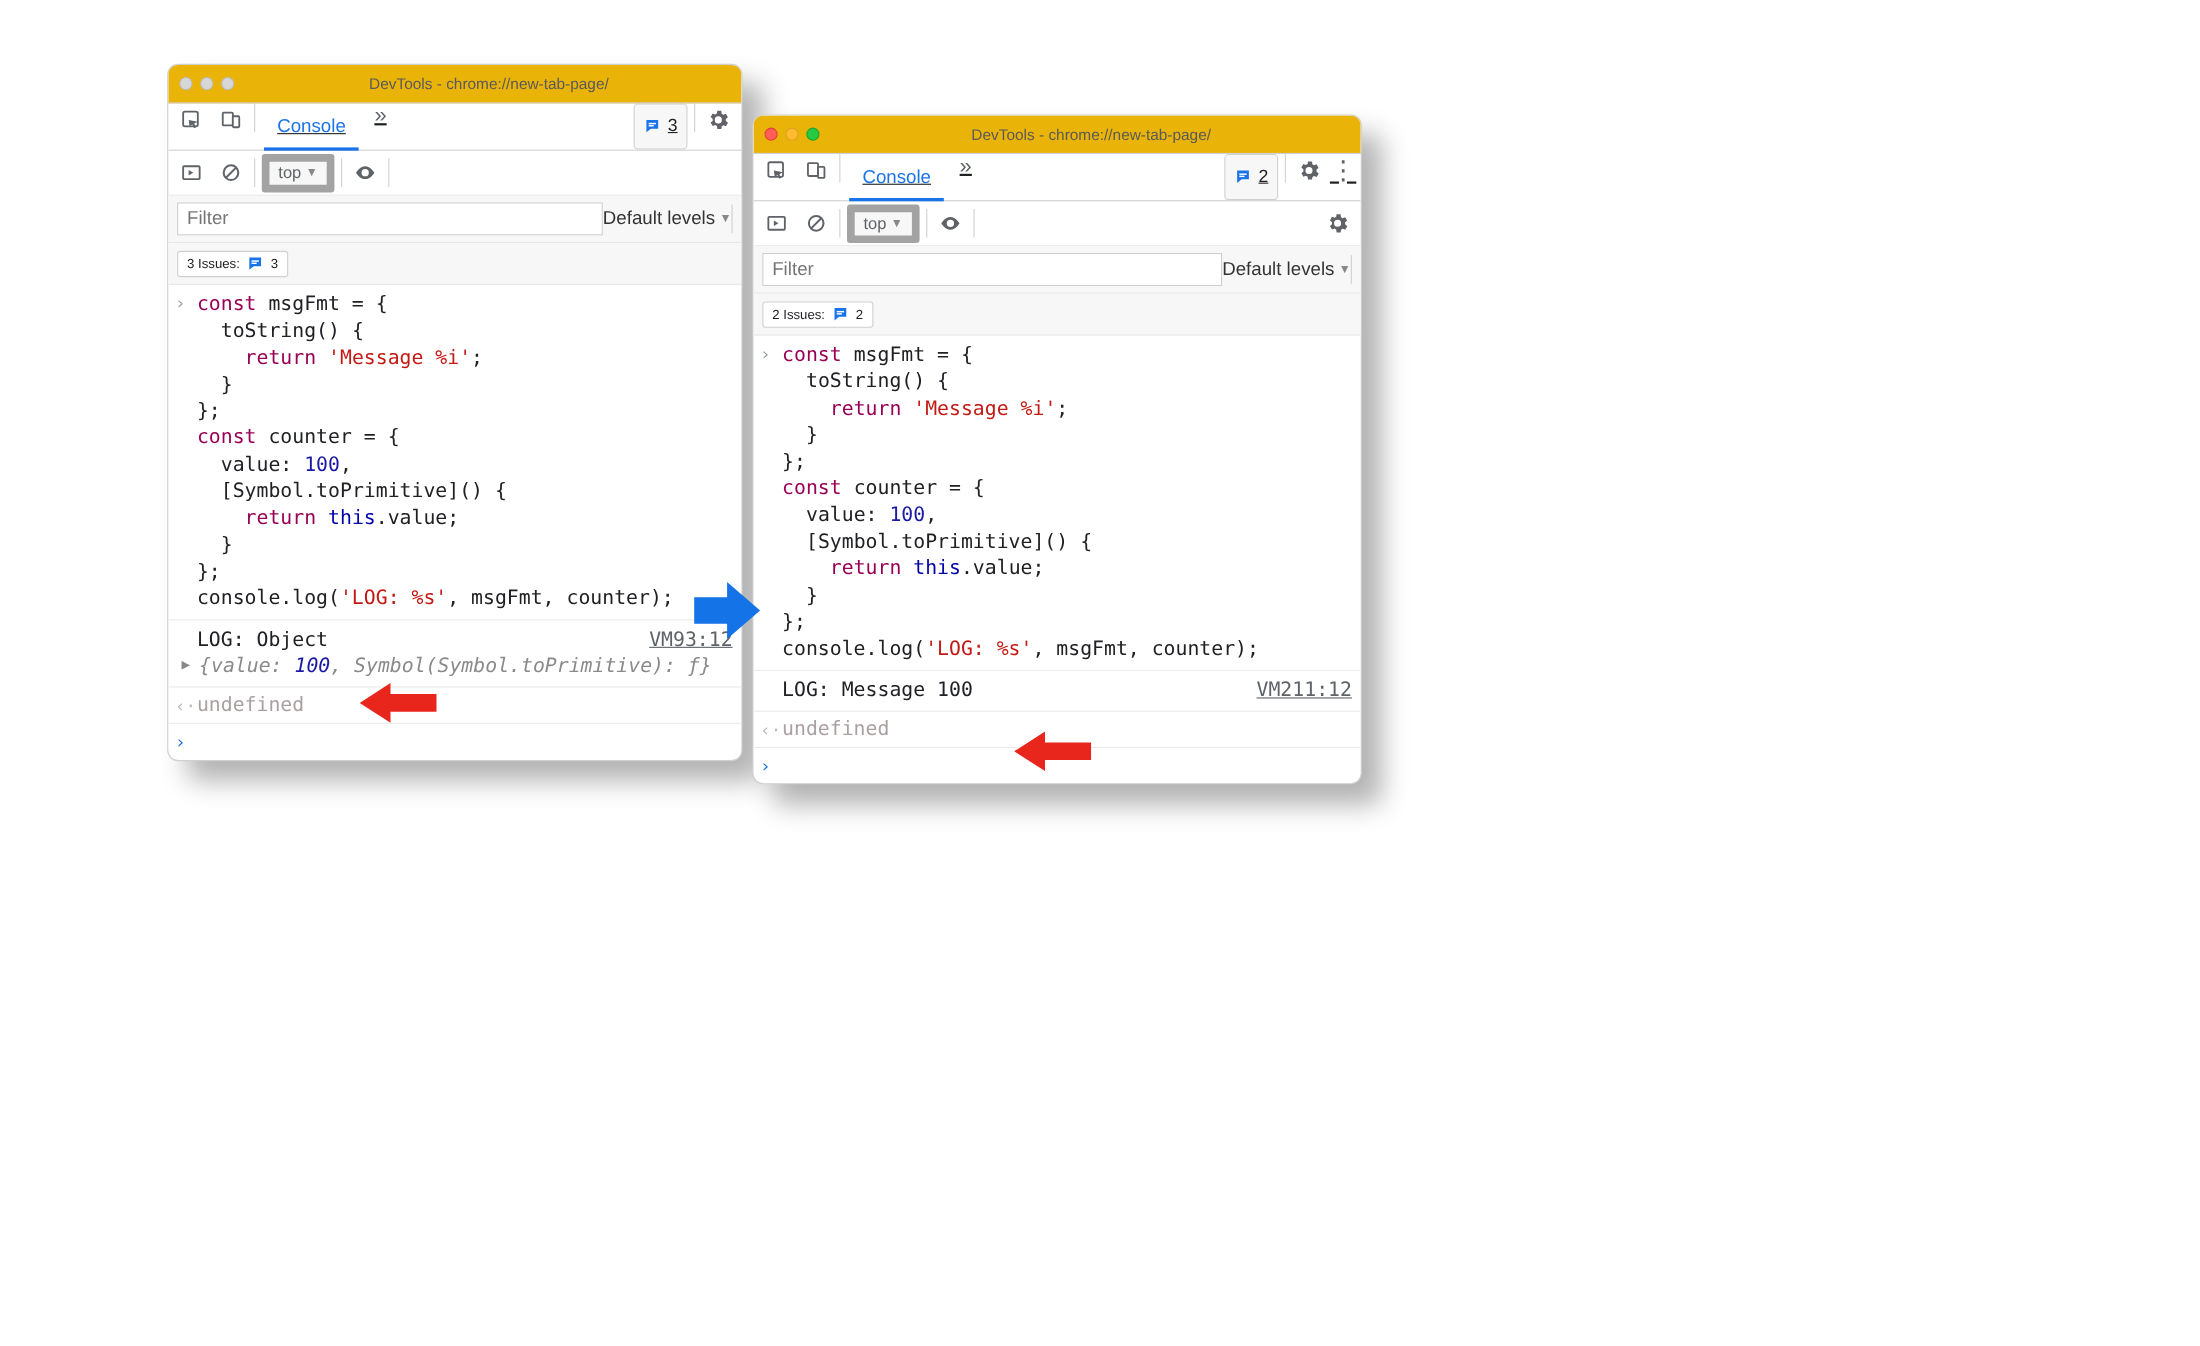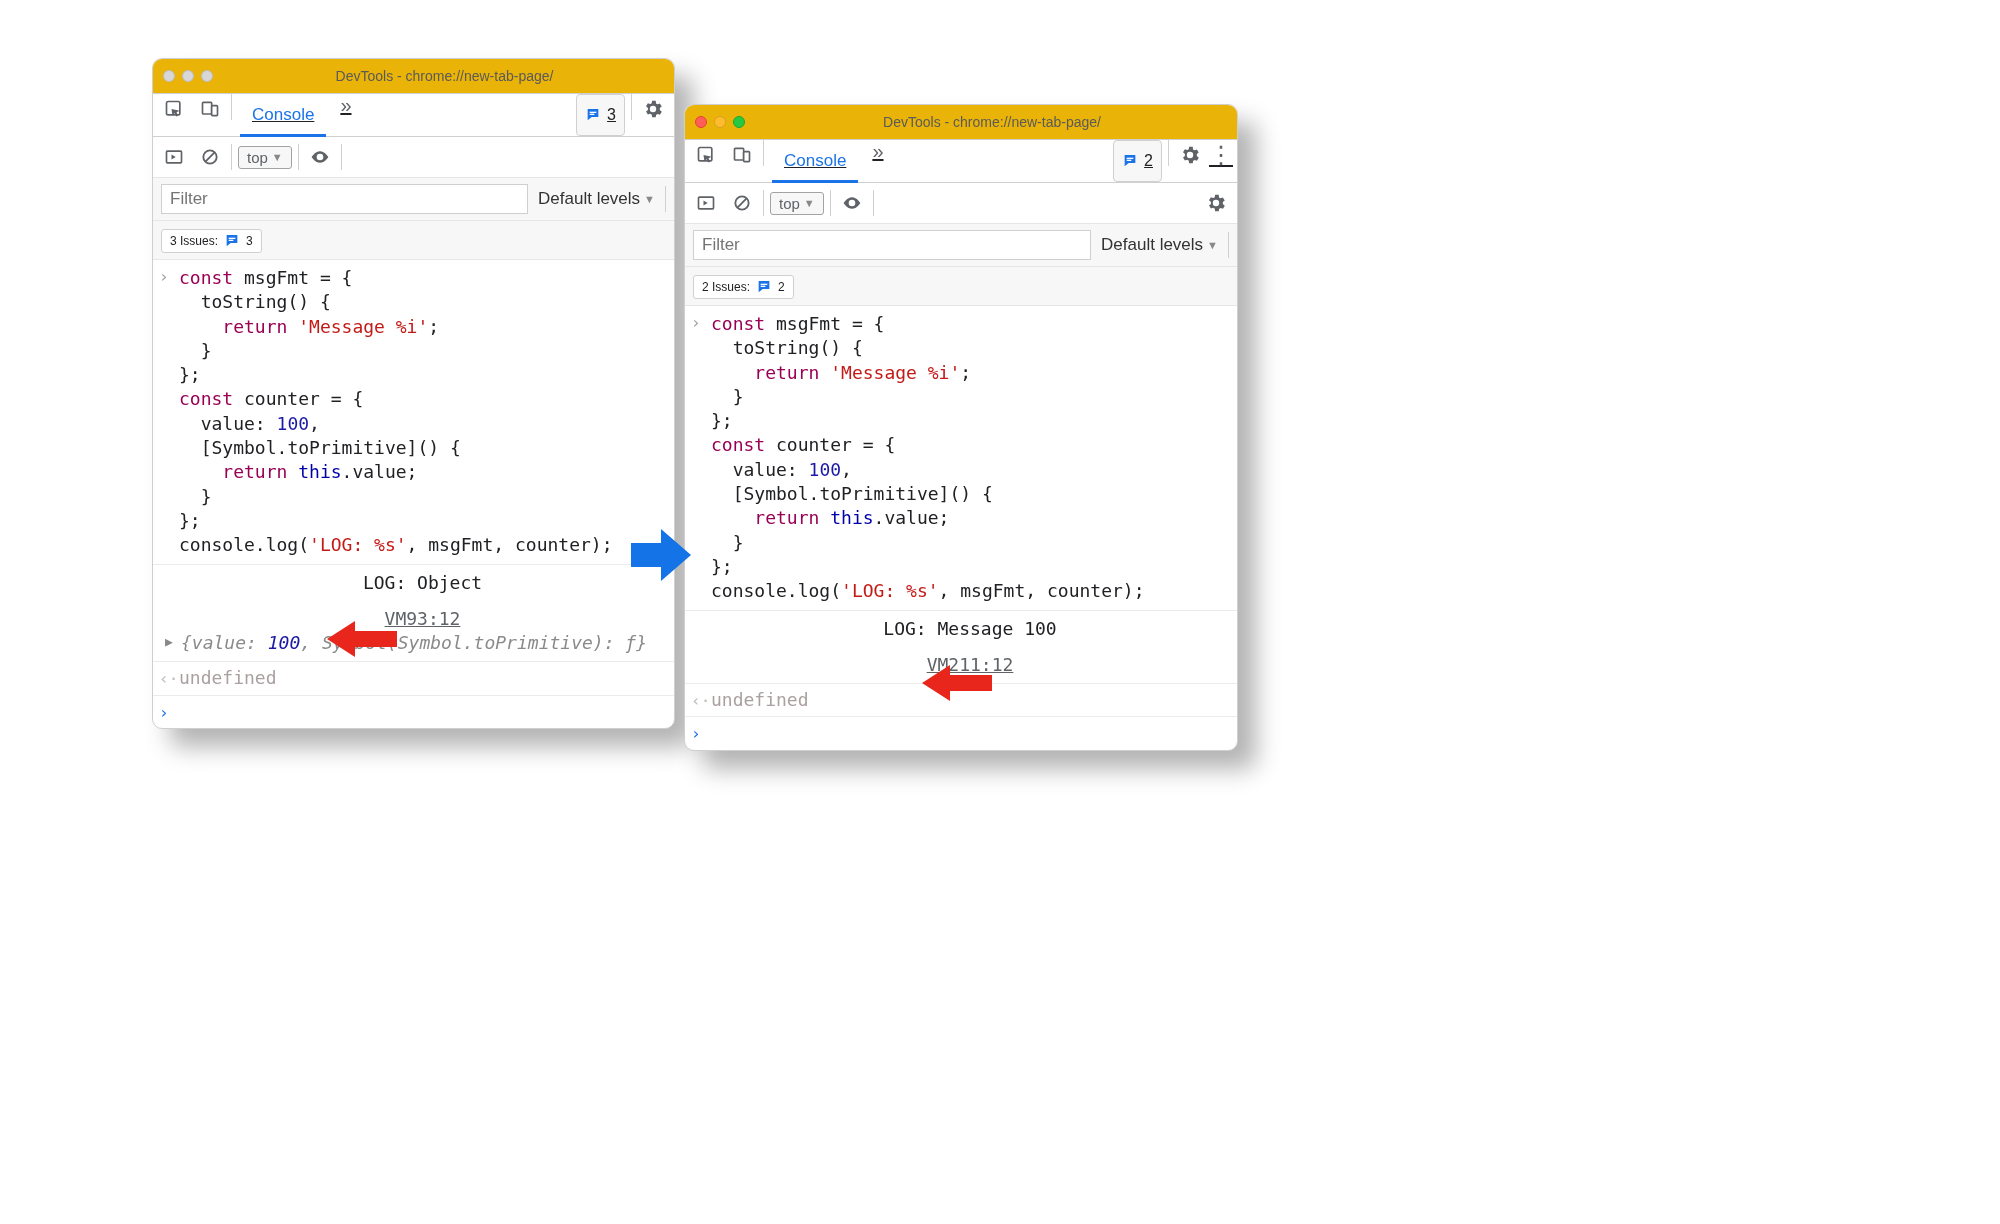--- a/index.html
+++ b/index.html
@@ -87,28 +87,28 @@
   .kebab { width: 20px; height: 30px; display:inline-flex; align-items:center; justify-content:center; color:#5f6368; font-size:24px; }
 
   
   .tools2 {
     display: flex; align-items: center; height: 40px;
     border-bottom: 1px solid #e6e6e6;
     padding: 0 6px; gap: 6px;
   }
   .ctx-chip {
     display:inline-flex; align-items:center; gap:4px;
-    border:1px solid #a3a3a3; border-radius:3px;
+    border:7px solid #a3a3a3; border-radius:3px;
     padding: 2px 8px; font-size: 15px; color:#5f6368; background:#f7f7f7;
   }
   .tri { font-size: 11px; color:#888; }
 
   
   .filterbar {
-    display:flex; align-items:center; gap:10px;
+    display:flex; align-items:center; gap:0;
     padding: 6px 8px; border-bottom:1px solid #e6e6e6;
     background:#f7f7f7;
   }
   .filterbar input {
     flex: 1 1 auto;
     min-width: 40px;
     font-size: 17px;
     padding: 4px 8px;
     border:1px solid #cfcfcf;
     background:#fff;
@@ -139,21 +139,21 @@
   
   .kw  { color:#990055; }   
   .kw-this { color:#0000aa; }
   .str { color:#c41a16; }
   .num { color:#1a1aa6; }
   .undef { color:#aaa0a0; font-style: normal; }
   .info-ital { color:#8a8a8a; font-style: italic; }
   .info-ital .num { color:#1a1aa6; font-style: italic; }
   .link { color:#5f6368; text-decoration: underline; }
 
-  .logline { display:flex; justify-content: space-between; align-items:center; gap:12px;flex-direction:column; }
+  .logline { display:flex; justify-content: space-between; align-items:center; gap:12px; }
 
   
   .red-arrow-svg, .blue-arrow-svg { position:absolute; }
 
   
   .bubble-icon { display:inline-flex; }
   .bubble-icon svg { display:block; }
 </style>
 </head>
 <body>

